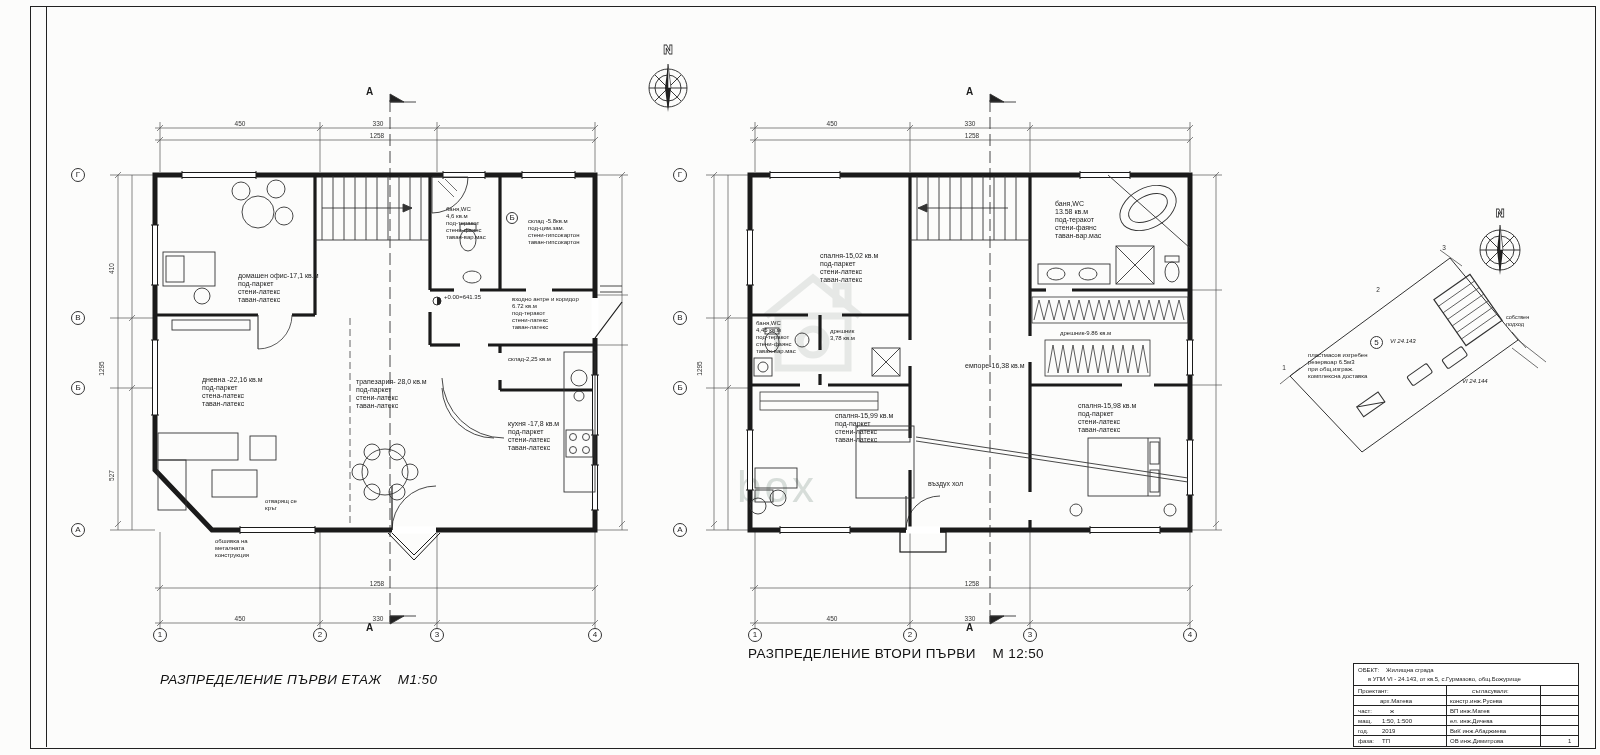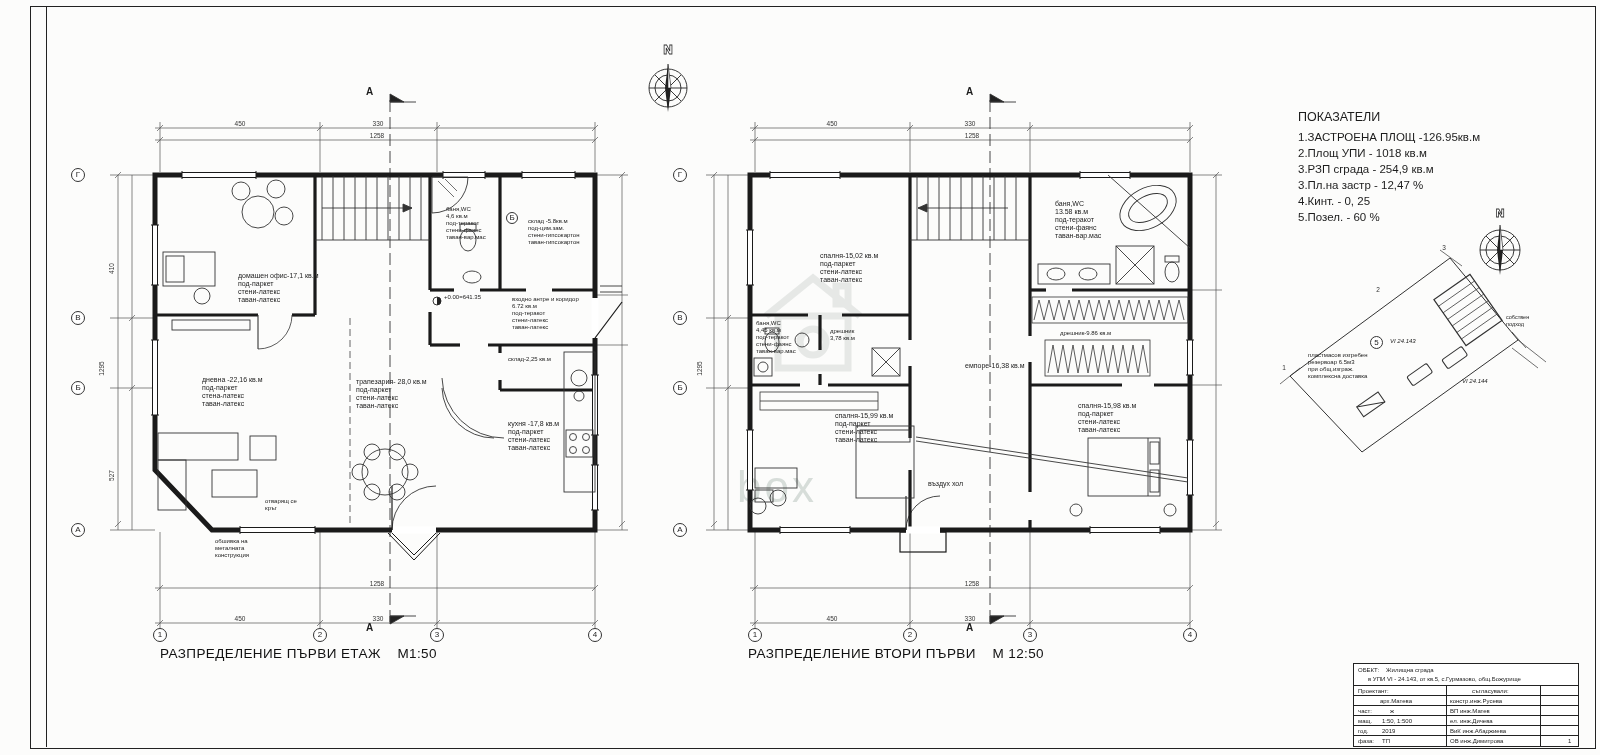--- a/index.html
+++ b/index.html
@@ -444,21 +444,21 @@
     <div class="bub" style="left:88px;top:588px;">1</div>
     <div class="bub" style="left:243px;top:588px;">2</div>
     <div class="bub" style="left:363px;top:588px;">3</div>
     <div class="bub" style="left:523px;top:588px;">4</div>
     <div class="bub" style="left:13px;top:128px;">Г</div>
     <div class="bub" style="left:13px;top:271px;">В</div>
     <div class="bub" style="left:13px;top:341px;">Б</div>
     <div class="bub" style="left:13px;top:483px;">А</div>
   </div>
 
-  <div class="L cap" style="left:160px;top:646px;">
+  <div class="L cap" style="left:160px;top:672px;font-style:italic;">
     <span>РАЗПРЕДЕЛЕНИЕ ПЪРВИ ЕТАЖ</span>&nbsp;&nbsp;&nbsp;
     <span>М1:50</span>
   </div>
   <div class="L cap" style="left:748px;top:646px;">
     <span>РАЗПРЕДЕЛЕНИЕ ВТОРИ ПЪРВИ</span>&nbsp;&nbsp;&nbsp;
     <span>М 12:50</span>
   </div>
 
   <div class="L" style="left:638px;top:40px;">
     <svg width="60" height="76">
@@ -478,29 +478,20 @@
       <g stroke="#222" fill="none" stroke-width="0.9">
         <circle cx="27" cy="46" r="20"></circle>
           <circle cx="27" cy="46" r="14"></circle>
         <path d="M27,26 V66 M7,46 H47 M13,32 L41,60 M41,32 L13,60"></path>
       </g>
       <polygon points="27,21 30,46 27,71 24,46" fill="#222"></polygon>
       <polygon points="27,21 30,46 27,46" fill="#fff" stroke="#222" stroke-width="0.6"></polygon>
     </svg>
   </div>
 
-  <div class="L" style="left:1298px;top:110px;">
-    <div class="ind-title">ПОКАЗАТЕЛИ</div>
-    <div class="ind-item">1.ЗАСТРОЕНА ПЛОЩ -126.95кв.м</div>
-    <div class="ind-item">2.Площ УПИ -  1018   кв.м</div>
-    <div class="ind-item">3.РЗП  сграда - 254,9 кв.м</div>
-    <div class="ind-item">3.Пл.на застр -   12,47 %</div>
-    <div class="ind-item">4.Кинт.      - 0, 25</div>
-    <div class="ind-item">5.Позел.    - 60 %</div>
-  </div>
 
   <div class="L" style="left:1250px;top:190px;width:310px;height:270px;">
     <svg width="310" height="270">
       <g stroke="#333" stroke-width="1" fill="none">
         <polygon points="40,186 200,68 268,150 112,262"></polygon>
         <path d="M30,194 L50,178 M190,60 L212,76 M262,142 L276,158" stroke-width="0.7"></path>
         <g transform="rotate(-35 218 120)">
           <rect x="196" y="92" width="44" height="56" stroke-width="1.2"></rect>
           <path d="M196,100 h44 M196,108 h44 M196,116 h44 M196,124 h44 M196,132 h44 M196,140 h44" stroke-width="0.7"></path>
         </g>

